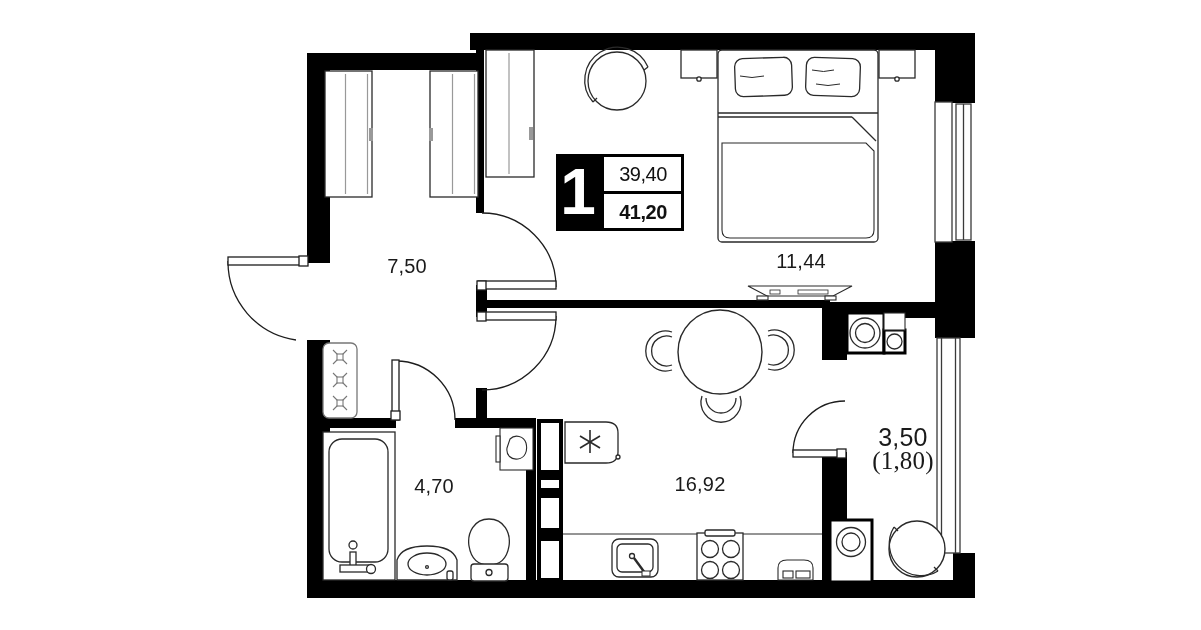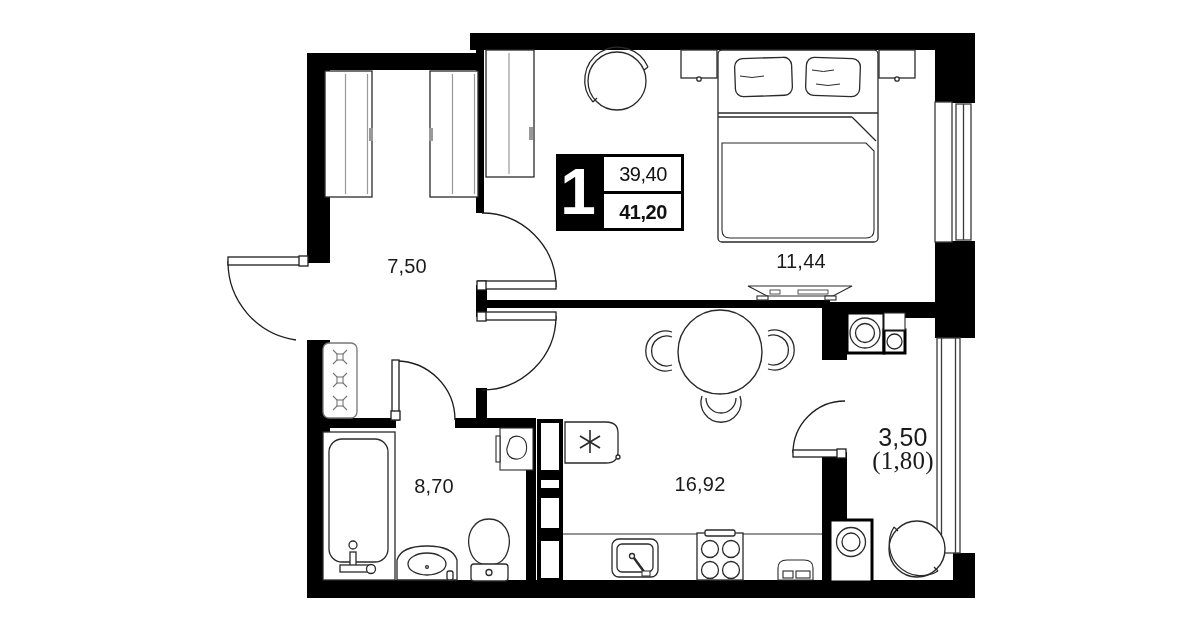--- a/index.html
+++ b/index.html
@@ -262,21 +262,21 @@
 
   <g>
     <rect x="556" y="154" width="45" height="77" fill="#000000"></rect>
     <rect x="602.5" y="155.5" width="80" height="74" fill="#ffffff" stroke="#000" stroke-width="3"></rect>
     <line x1="601" y1="192.5" x2="684" y2="192.5" stroke="#000" stroke-width="3"></line>
   </g>
 </svg>
 
 <div class="lbl" style="left:407px;top:266px;">7,50</div>
 <div class="lbl" style="left:801px;top:261px;">11,44</div>
-<div class="lbl" style="left:434px;top:486px;">8,70</div>
+<div class="lbl" style="left:434px;top:486px;">4,70</div>
 <div class="lbl" style="left:700px;top:484px;">16,92</div>
 <div class="lbl lbl-small" style="left:903px;top:437px;">3,50</div>
 <div class="lbl lbl-small" style="left:903px;top:461px;font-family:Liberation Serif, serif;">(1,80)</div>
 
 <div class="badge-one" style="left:578px;top:193px;">1</div>
 <div class="badge-val" style="left:643px;top:174px;">39,40</div>
 <div class="badge-val total" style="left:643px;top:212px;">41,20</div>
 
 </div>
 

